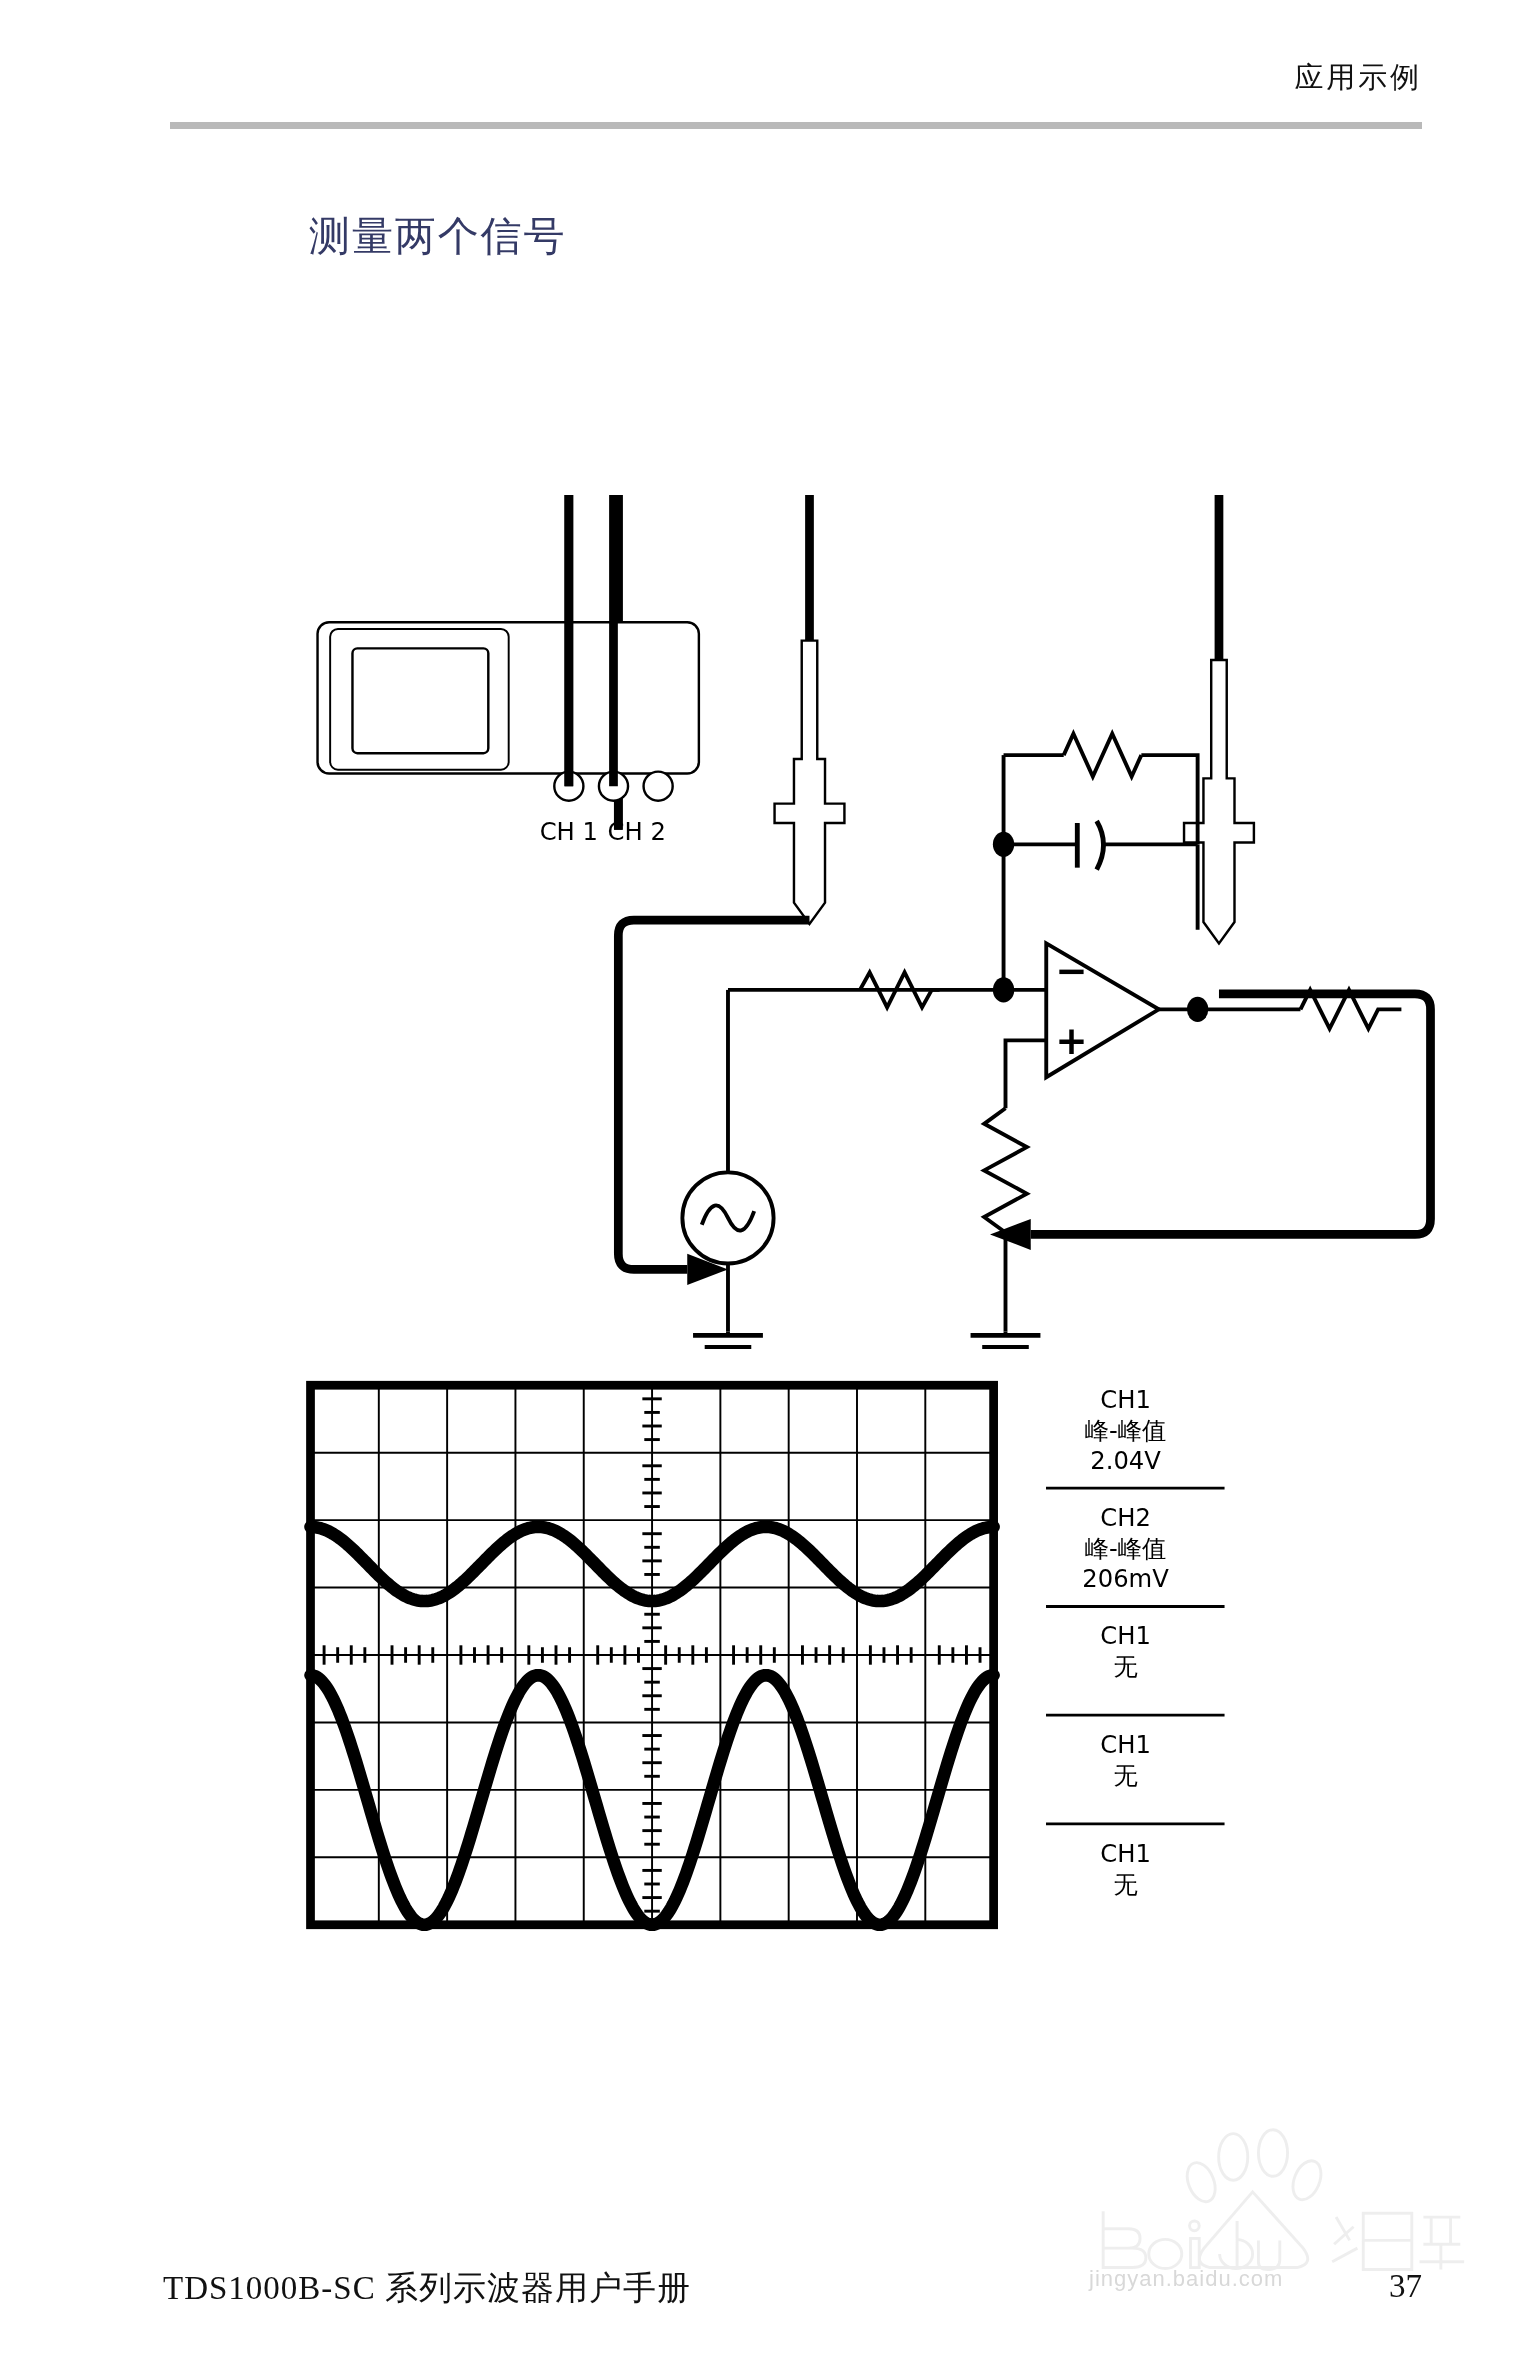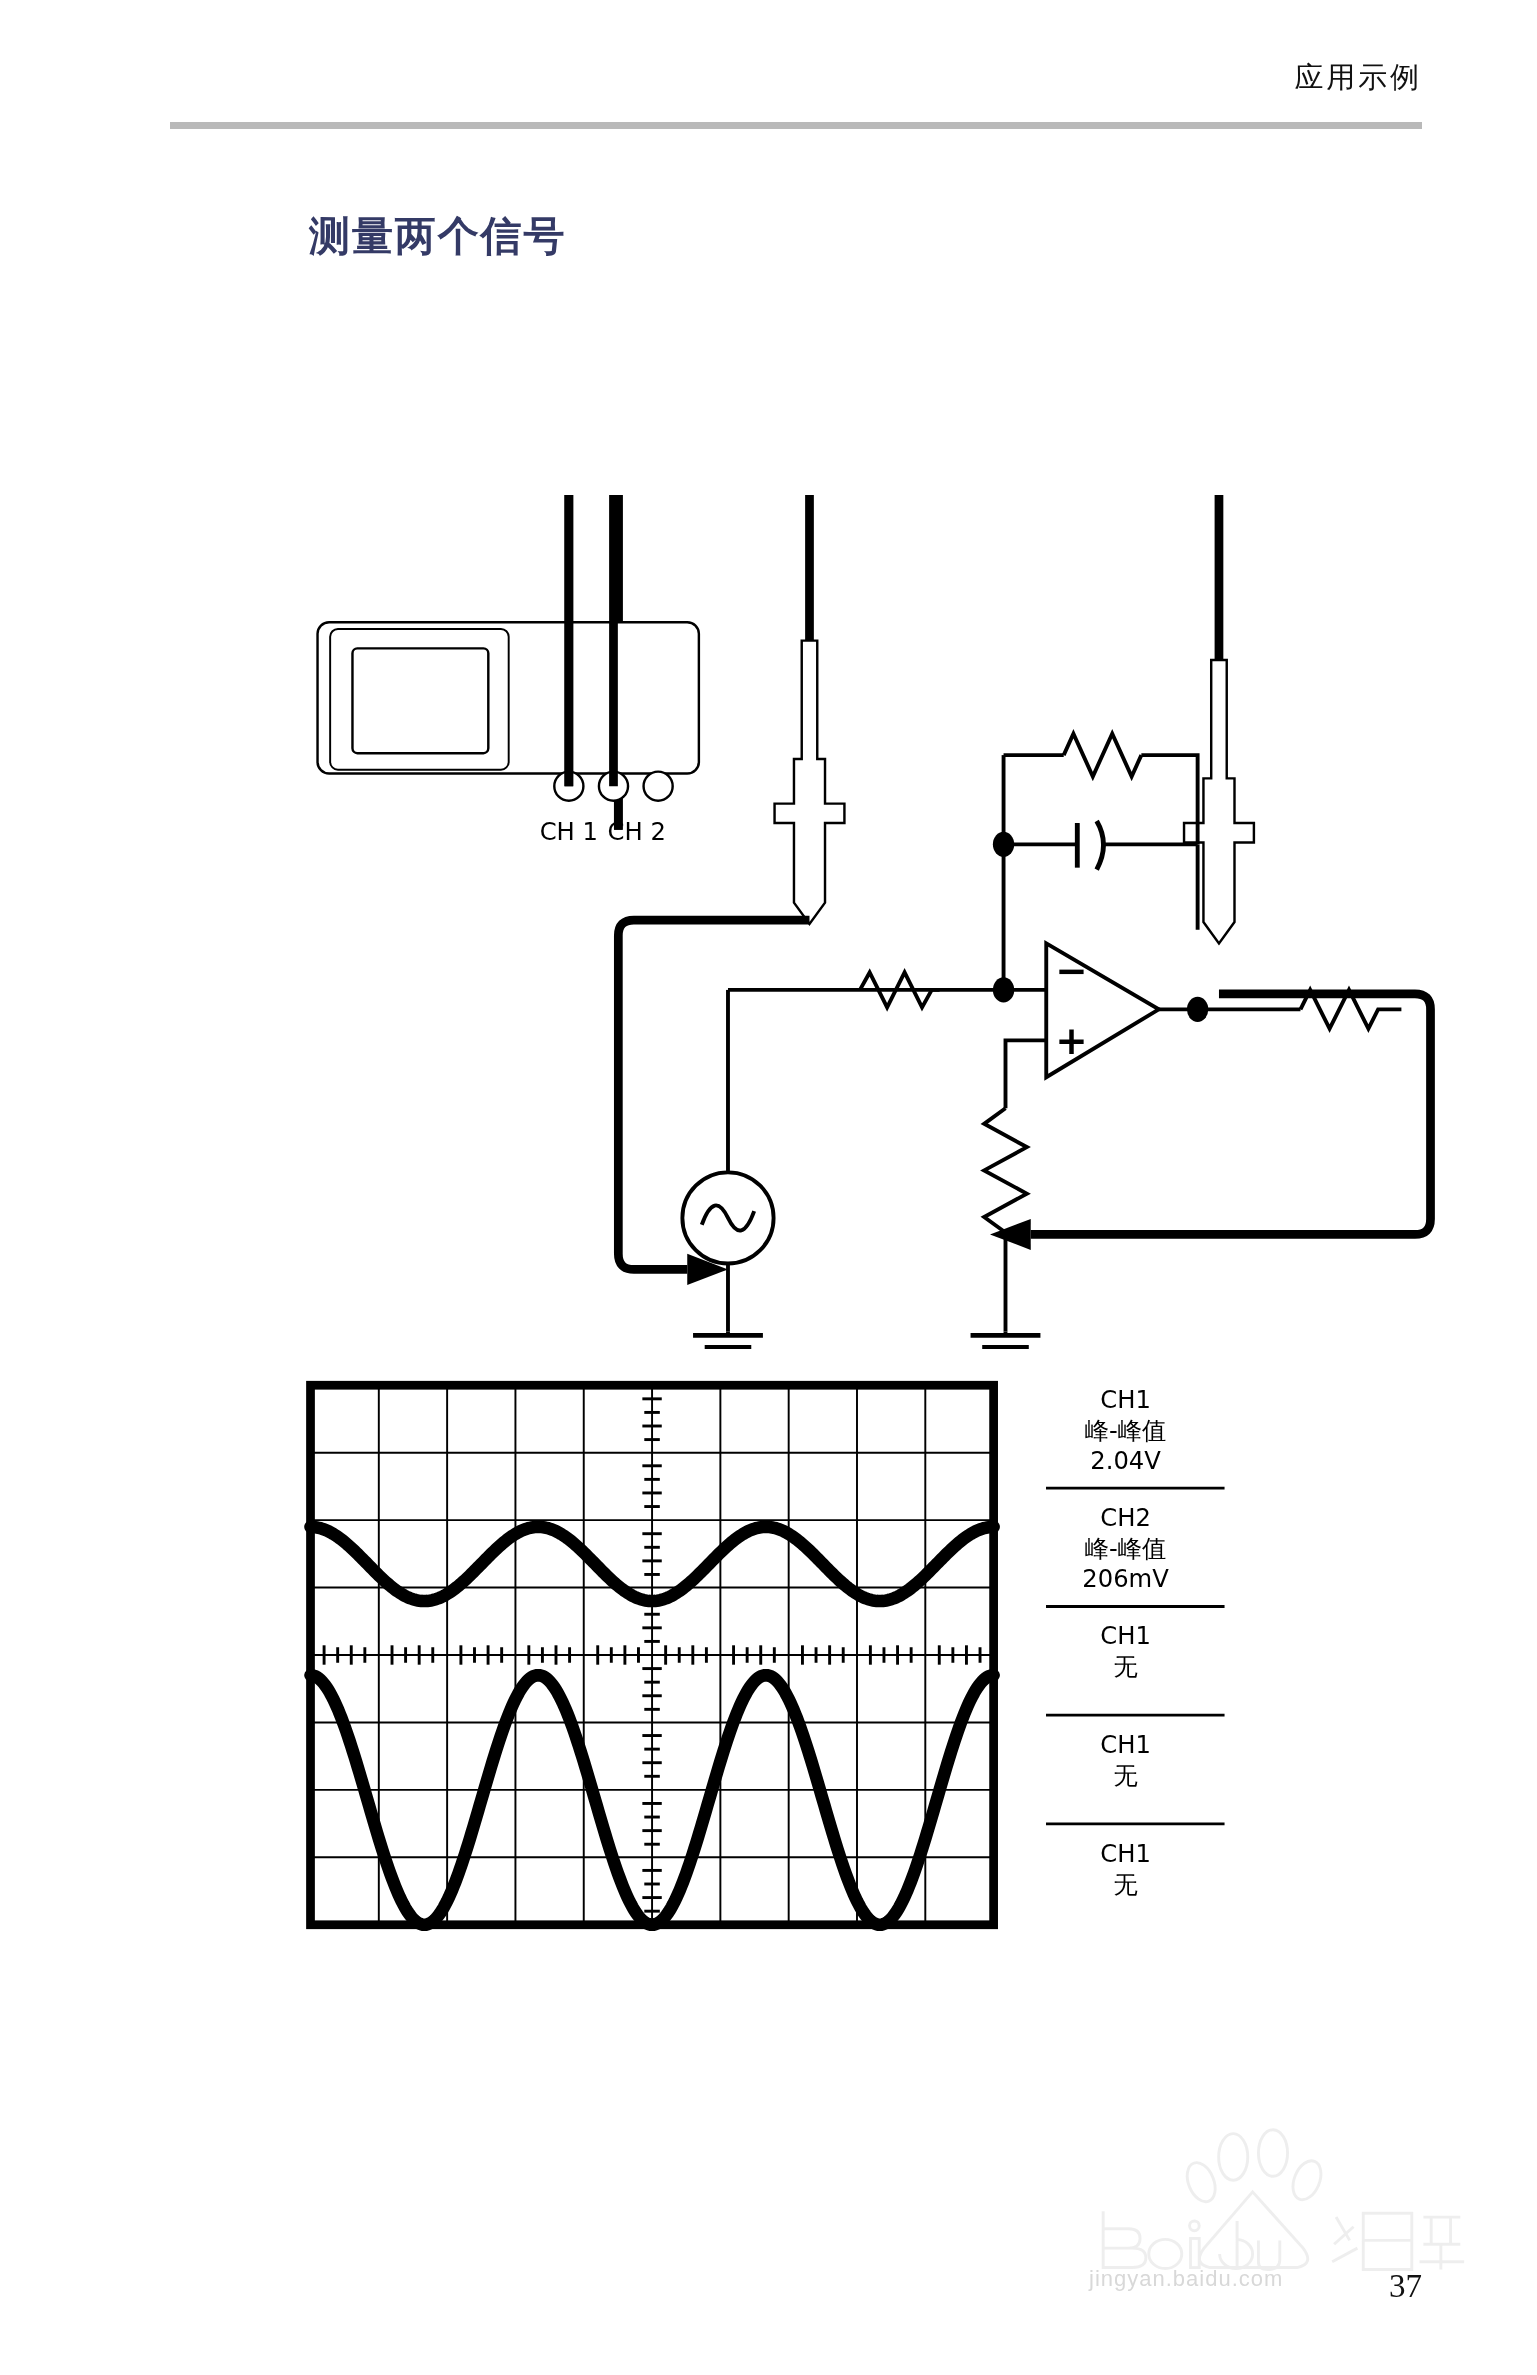--- a/index.html
+++ b/index.html
@@ -22,21 +22,21 @@
   }
   #header-rule{
     position:absolute; left:170px; top:107px;
     width:1252px; height:6.8px;
     background:#b9b9b9;
   }
 
   
   #section-heading{
     position:absolute; left:309px; top:194px;
-    font-size:41px; font-weight:bold;
+    font-size:41px; font-weight:normal;
     color:#343a66;
     letter-spacing:1.9px;
     font-family:"DejaVu Sans", sans-serif;
     white-space:nowrap;
   }
 
   
   #body-paragraph{
     position:absolute; left:307px; top:272px;
     width:1118px;
@@ -374,16 +374,17 @@
           <path d="M 302 104 L 316 128 M 300 132 L 320 114 M 298 150 L 324 136"></path>
           <path d="M 330 100 L 380 100 L 380 158 L 330 158 Z M 330 128 L 380 128"></path>
           <path d="M 392 104 L 430 104 M 400 104 L 400 132 M 420 104 L 420 132
                    M 392 132 L 430 132 M 388 150 L 434 150 M 410 132 L 410 158"></path>
         </g>
       </g>
     </svg>
   </div>
   <div id="watermark-sub">jingyan.baidu.com</div>
 
+  <div id="footer-title">TDS1000B-SC 系列示波器用户手册</div>
   <div id="footer-pagenum">37</div>
 
 </div>
 
 
 </body></html>

